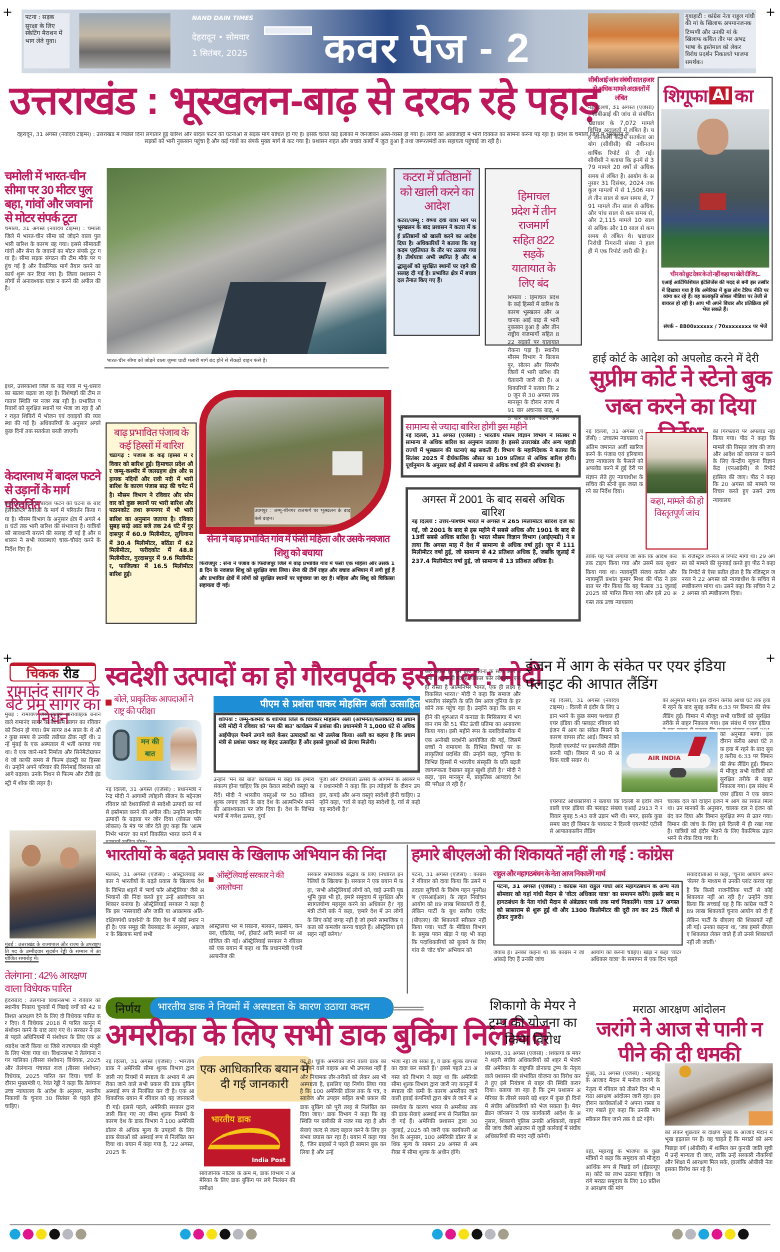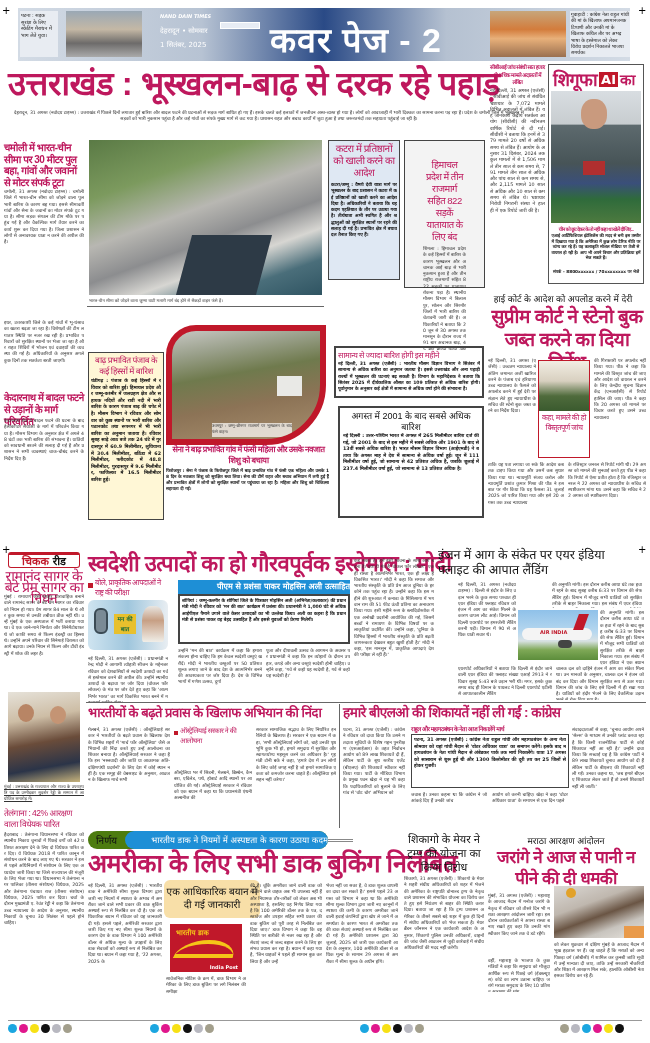--- a/index.html
+++ b/index.html
@@ -73,21 +73,21 @@
 <div class="abs box" style="left:404px;top:140px;width:81px;height:148px;background:#f3f3f3;padding:18px">
   <div class="hd" style="font-size:9.5px;line-height:12px;text-align:center;font-weight:normal">हिमाचल प्रदेश में तीन राजमार्ग सहित 822 सड़कें यातायात के लिए बंद</div>
   <div class="txt" style="height:104px;margin-top:3px">शिमला : हिमाचल प्रदेश के कई हिस्सों में बारिश के कारण भूस्खलन और अचानक आई बाढ़ से भारी नुकसान हुआ है और तीन राष्ट्रीय राजमार्गों सहित 822 सड़कों पर यातायात रोकना पड़ा है। स्थानीय मौसम विभाग ने बिलासपुर, सोलन और सिरमौर जिलों में भारी बारिश की चेतावनी जारी की है। अधिकारियों ने बताया कि 20 जून से 30 अगस्त तक मानसून के दौरान राज्य में 91 बार अचानक बाढ़, 45 बार बादल फटने और 93 बड़े भूस्खलन की घटनाएं हुईं। अधिकारियों ने बताया कि किन्नौर, कुल्लू, मंडी और चंबा जिलों की 822 सड़कें बंद हैं।</div>
 </div>
 
 <div class="abs hd" style="left:490px;top:64px;width:55px;font-size:5.5px;line-height:7.5px;text-align:center">सीबीआई जांच संबंधी सात हजार से अधिक मामले अदालतों में लंबित</div>
 <div class="abs txt" style="left:490px;top:88px;width:55px;height:188px;font-size:4.8px">नई दिल्ली, 31 अगस्त (एजेंसी) : सीबीआई की जांच से संबंधित भ्रष्टाचार के 7,072 मामले विभिन्न अदालतों में लंबित हैं। यह जानकारी केंद्रीय सतर्कता आयोग (सीवीसी) की नवीनतम वार्षिक रिपोर्ट से दी गई। सीवीसी ने बताया कि इनमें से 379 मामले 20 वर्षों से अधिक समय से लंबित हैं। आयोग के अनुसार 31 दिसंबर, 2024 तक कुल मामलों में से 1,506 मामले तीन साल से कम समय से, 791 मामले तीन साल से अधिक और पांच साल से कम समय से, और 2,115 मामले 10 साल से अधिक और 10 साल से कम समय से लंबित थे। भ्रष्टाचार निरोधी निगरानी संस्था ने हाल ही में एक रिपोर्ट जारी की है।</div>
 
 <div class="abs box" style="left:548px;top:64px;width:96px;height:220px;padding:2px;border-color:#555">
   <div style="display:flex;align-items:center;gap:2px;height:24px;padding-left:2px">
-    <span class="hd" style="font-size:18px">शिगूफा</span>
+    <span class="hd" style="font-size:15px">शिगूफा</span>
     <span style="background:#c0182a;color:#fff;font-weight:bold;font-size:13px;padding:0 2px">AI</span>
     <span class="hd" style="font-size:15px">का</span>
   </div>
   <div class="img" style="height:132px;background:linear-gradient(180deg,#d8dde1 0%,#c8cdd0 25%,#5d6a6e 26%,#475457 55%,#3a4f7a 70%,#2f6b3b 82%,#4d7a3f 100%);position:relative">
     <div class="abs" style="left:30px;top:8px;width:26px;height:30px;border-radius:45%;background:#c99a7e"></div>
     <div class="abs" style="left:32px;top:70px;width:22px;height:14px;background:#b02f2f;font-size:3px;color:#fff;text-align:center"></div>
   </div>
   <div class="hd" style="font-size:5px;line-height:7px;text-align:center;margin-top:3px">चीन को छूट देकर के तो नहीं कहा था खेलें दीजिए...</div>
   <div class="txt b" style="font-size:4.2px;line-height:5.5px;height:36px;text-align:center">एआई आर्टिफिशियल इंटेलिजेंस की मदद से बनी इस तस्वीर में दिखाया गया है कि अमेरिका में कुछ लोग टैरिफ नीति पर व्यंग्य कर रहे हैं। यह कलाकृति सोशल मीडिया पर तेजी से वायरल हो रही है। आप भी अपने विचार और प्रतिक्रिया हमें भेज सकते हैं।</div>
   <div class="txt b" style="font-size:4.2px;text-align:center;white-space:nowrap">संपर्क – 8800xxxxxx / 70xxxxxxxx पर भेजें</div>
@@ -186,21 +186,21 @@
 <div class="abs hd" style="left:411px;top:725px;width:158px;font-size:6px;line-height:8px;white-space:nowrap">राहुल और महागठबंधन के नेता आज निकालेंगे मार्च</div>
 <div class="abs box" style="left:411px;top:734px;width:158px;height:54px;padding:2px;border-width:1px">
   <div class="txt b" style="height:48px;font-size:4.8px;line-height:6.6px">पटना, 31 अगस्त (एजेंसी) : कांग्रेस नेता राहुल गांधी और महागठबंधन के अन्य नेता सोमवार को यहां गांधी मैदान से 'वोटर अधिकार यात्रा' का समापन करेंगे। इसके बाद महागठबंधन के नेता गांधी मैदान से अंबेडकर पार्क तक मार्च निकालेंगे। यात्रा 17 अगस्त को सासाराम से शुरू हुई थी और 1300 किलोमीटर की दूरी तय कर 25 जिलों से होकर गुजरी।</div>
 </div>
 <div class="abs txt" style="left:411px;top:792px;width:76px;height:32px">जवाब है। उनका कहना था कि कांग्रेस ने जो आंकड़े दिए हैं उनकी जांच</div>
 <div class="abs txt" style="left:492px;top:792px;width:76px;height:32px">आयोग को करनी चाहिए। खेड़ा ने कहा 'वोटर अधिकार यात्रा' के समापन से एक दिन पहले</div>
 <div class="abs txt" style="left:572px;top:727px;width:72px;height:98px">संवाददाताओं से कहा, 'चुनाव आयोग अपने 'सेल्स' के माध्यम से उनकी प्लांट करवा रहा है कि किसी राजनीतिक पार्टी से कोई शिकायत नहीं आ रही है।' उन्होंने दावा किया कि सच्चाई यह है कि कांग्रेस पार्टी ने 89 लाख शिकायतें चुनाव आयोग को दी हैं लेकिन पार्टी के बीएलए की शिकायतें नहीं ली गईं। उनका कहना था, 'जब हमारे बीएलए शिकायत लेकर जाते हैं तो उनसे शिकायतें नहीं ली जातीं।'</div>
 
 <div class="abs" style="left:88px;top:831px;width:240px;height:18px;border-radius:9px;background:#4d7c0f;display:flex;align-items:center;overflow:hidden">
   <span class="hl" style="font-size:10px;padding:0 8px">निर्णय</span>
-  <span class="blueband" style="flex:1;height:18px;line-height:18px;font-size:8.5px;border-radius:9px 0 0 9px;text-align:right;padding-left:22px;font-weight:normal;white-space:nowrap">भारतीय डाक ने नियमों में अस्पष्टता के कारण उठाया कदम</span>
+  <span class="blueband" style="flex:1;height:18px;line-height:18px;font-size:8.5px;border-radius:9px 0 0 9px;text-align:left;padding-left:6px;font-weight:normal;white-space:nowrap">भारतीय डाक ने नियमों में अस्पष्टता के कारण उठाया कदम</span>
 </div>
 <div class="abs" style="left:328px;top:839px;width:25px;height:3px;border-top:1px solid #888;border-bottom:1px solid #888"></div>
 <div class="abs hd" style="left:88px;top:848px;width:265px;font-size:25px;line-height:30px;white-space:nowrap">अमरीका के लिए सभी डाक बुकिंग निलंबित</div>
 <div class="abs txt" style="left:88px;top:883px;width:74px;height:110px">नई दिल्ली, 31 अगस्त (एजेंसी) : भारतीय डाक ने अमेरिकी सीमा शुल्क विभाग द्वारा जारी नए नियमों में स्पष्टता के अभाव में अमरीका जाने वाले सभी प्रकार की डाक बुकिंग अस्थाई रूप से निलंबित कर दी है। एक आधिकारिक बयान में रविवार को यह जानकारी दी गई। इससे पहले, अमेरिकी सरकार द्वारा जारी किए गए नए सीमा शुल्क नियमों के कारण देश के डाक विभाग ने 100 अमेरिकी डॉलर से अधिक मूल्य के उपहारों के लिए डाक सेवाओं को अस्थाई रूप से निलंबित कर दिया था। बयान में कहा गया है, '22 अगस्त, 2025 के</div>
 <div class="abs" style="left:164px;top:880px;width:96px;height:38px;border-radius:6px;background:#f8dfa8;text-align:center">
   <div class="hl" style="font-size:10px;line-height:13px;padding-top:5px">एक आधिकारिक बयान में दी गई जानकारी</div>
 </div>
 <div class="abs" style="left:170px;top:924px;width:72px;height:48px;background:#c0182a">
   <div class="abs" style="left:6px;top:4px;font-size:7px;color:#f5c518;font-weight:bold">भारतीय डाक</div>
   <div class="abs" style="left:6px;top:16px;width:60px;height:18px;border-top:4px solid #f5c518;border-bottom:4px solid #f5c518;border-radius:50% 50% 0 0/100% 100% 0 0;transform:skewX(-20deg)"></div>

